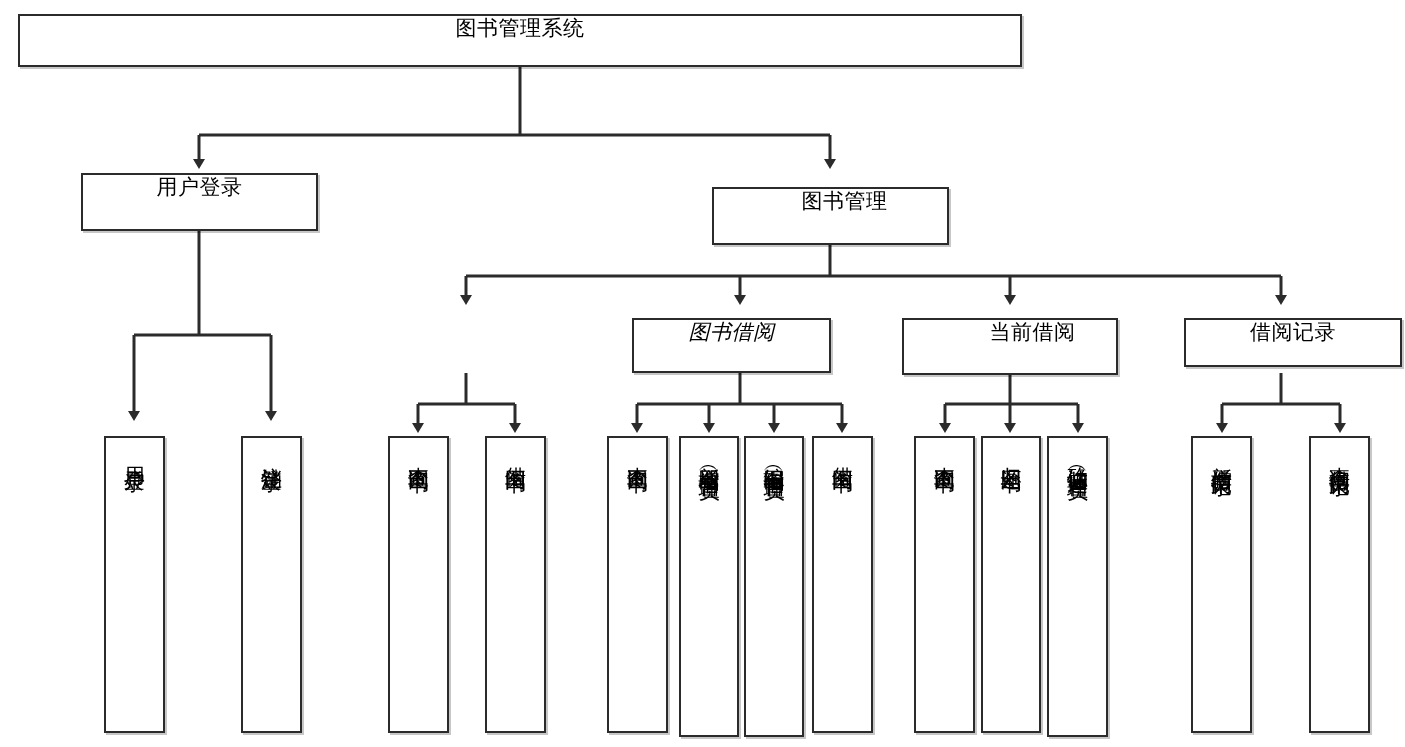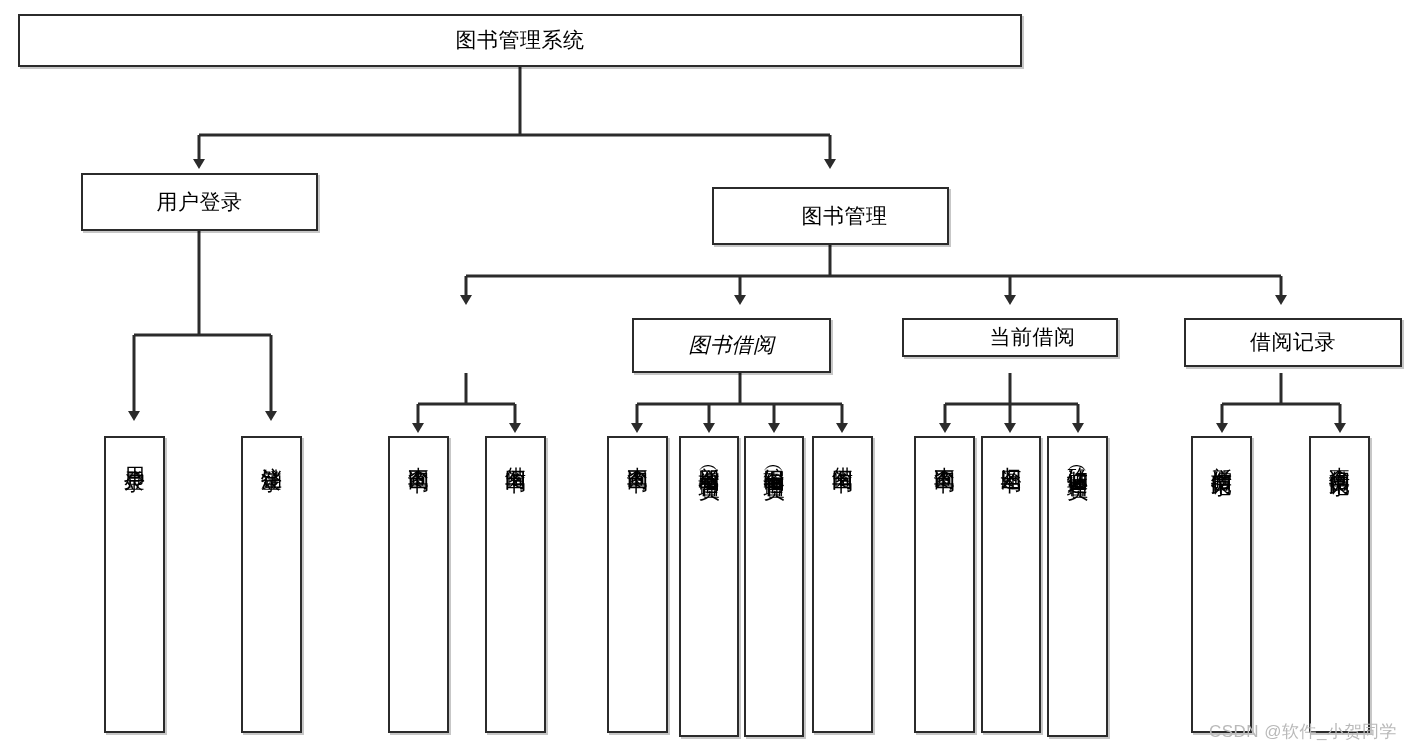--- a/index.html
+++ b/index.html
@@ -25,21 +25,21 @@
     width: 1405px;
     height: 747px;
     pointer-events: none;
   }
   .node {
     position: absolute;
     box-sizing: border-box;
     border: 2px solid #2b2b2b;
     background: #ffffff;
     display: flex;
-    align-items: center;
+    align-items: flex-start;
     justify-content: center;
     color: #000000;
     box-shadow: 2px 2px 0 rgba(0,0,0,0.22);
   }
   .node .label {
     display: block;
     text-align: center;
     line-height: 1.18;
     letter-spacing: 0.5px;
   }
@@ -134,21 +134,21 @@
   <div class="node horiz" style="left:81px; top:173px; width:237px; height:58px;">
     <span class="label">用户登录</span>
   </div>
   <div class="node horiz" style="left:712px; top:187px; width:237px; height:58px;padding-left:28px;">
     <span class="label">图书管理</span>
   </div>
 
   <div class="node horiz" style="left:632px; top:318px; width:199px; height:55px;font-style:italic;">
     <span class="label">图书借阅</span>
   </div>
-  <div class="node horiz" style="left:902px; top:318px; width:216px; height:39px;padding-left:45px;">
+  <div class="node horiz" style="left:902px; top:318px; width:216px; height:57px;padding-left:45px;">
     <span class="label">当前借阅</span>
   </div>
   <div class="node horiz" style="left:1184px; top:318px; width:218px; height:49px;">
     <span class="label">借阅记录</span>
   </div>
 
   <div class="node vert" style="left:104px; top:436px; width:61px; height:297px;">
     <span class="label">用户登录</span>
   </div>
   <div class="node vert" style="left:241px; top:436px; width:61px; height:297px;">
@@ -185,15 +185,14 @@
     <span class="label">确认归还（管理员）</span>
   </div>
 
   <div class="node vert" style="left:1191px; top:436px; width:61px; height:297px;">
     <span class="label">新增借阅记录</span>
   </div>
   <div class="node vert" style="left:1309px; top:436px; width:61px; height:297px;">
     <span class="label">查询借阅记录</span>
   </div>
 
-  <div class="watermark">CSDN @软件_小贺同学</div>
 
 </div>
 
 </body></html>

